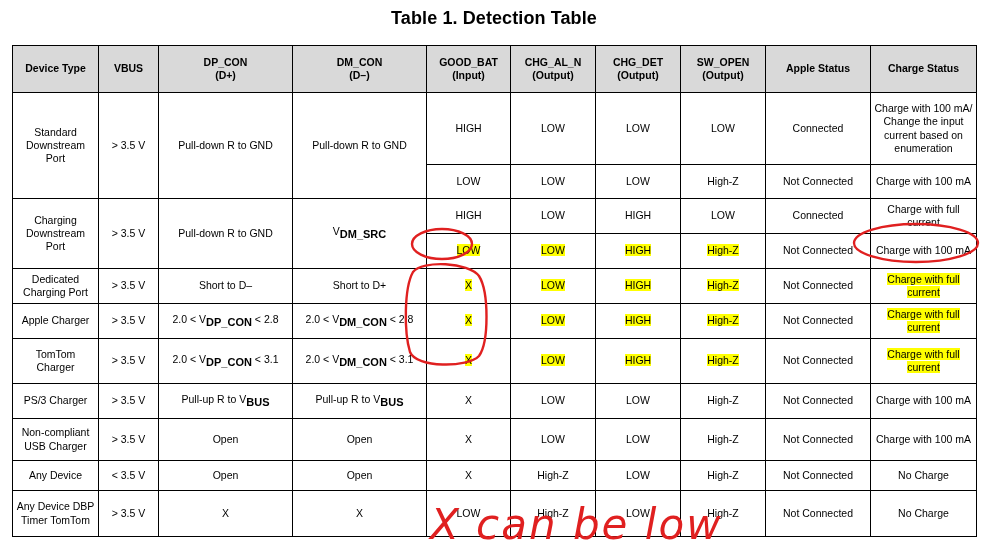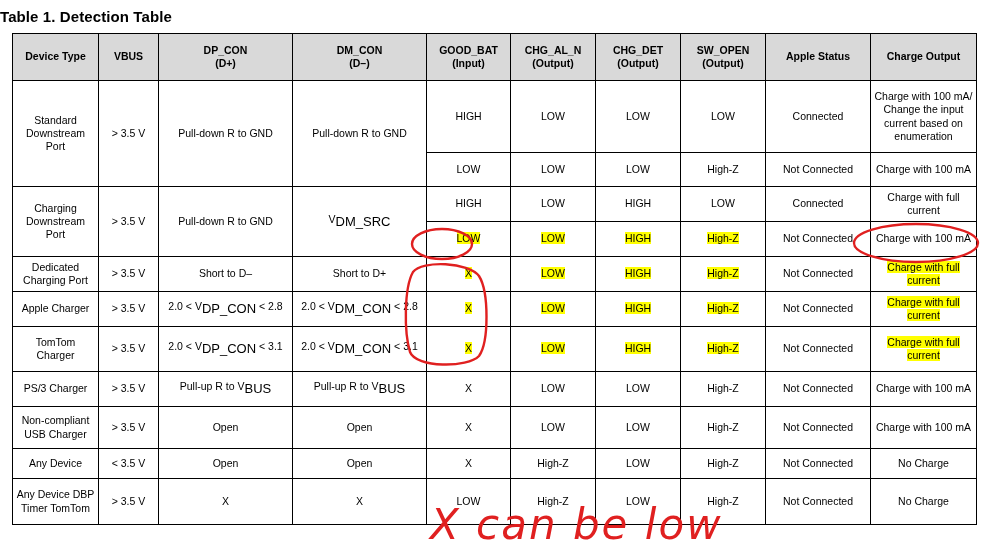--- a/index.html
+++ b/index.html
@@ -8,25 +8,26 @@
   }
   body {
     width: 988px;
     height: 552px;
     background: #ffffff;
     font-family: "Liberation Sans", sans-serif;
     position: relative;
     overflow: hidden;
   }
   #title {
-    font-size: 15px;
+    text-align: center;
+    font-size: 18px;
     font-weight: bold;
     color: #000;
     margin-top: 8px;
-    margin-bottom: 8px;
+    margin-bottom: 16px;
     letter-spacing: 0.1px;
   }
   .table-wrap {
     position: relative;
     margin: 0 12px;
   }
   table.dt {
     border-collapse: collapse;
     width: 964px;
     table-layout: fixed;
@@ -41,22 +42,23 @@
     padding: 3px 3px;
     line-height: 1.25;
   }
   table.dt thead th {
     background: #d9d9d9;
     font-weight: bold;
     font-size: 10.5px;
     height: 40px;
   }
   .sub {
-    font-size: 13px;
+    font-size: 11px;
     vertical-align: sub;
+    font-weight: bold;
   }
   .hl {
     background: #ffff00;
   }
   .cc {
     text-align: left;
     padding-left: 5px;
   }
   #ink-layer {
     position: absolute;
@@ -125,21 +127,21 @@
           <span>(Output)</span>
         </th>
         <th>
           <span>SW_OPEN</span><br>
           <span>(Output)</span>
         </th>
         <th>
           <span>Apple Status</span>
         </th>
         <th>
-          <span>Charge Output</span>
+          <span>Charge Status</span>
         </th>
       </tr>
     </thead>
     <tbody>
 
       <tr style="height:72px">
         <td rowspan="2">Standard Downstream Port</td>
         <td rowspan="2">&gt; 3.5 V</td>
         <td rowspan="2">Pull-down R to GND</td>
         <td rowspan="2">Pull-down R to GND</td>

